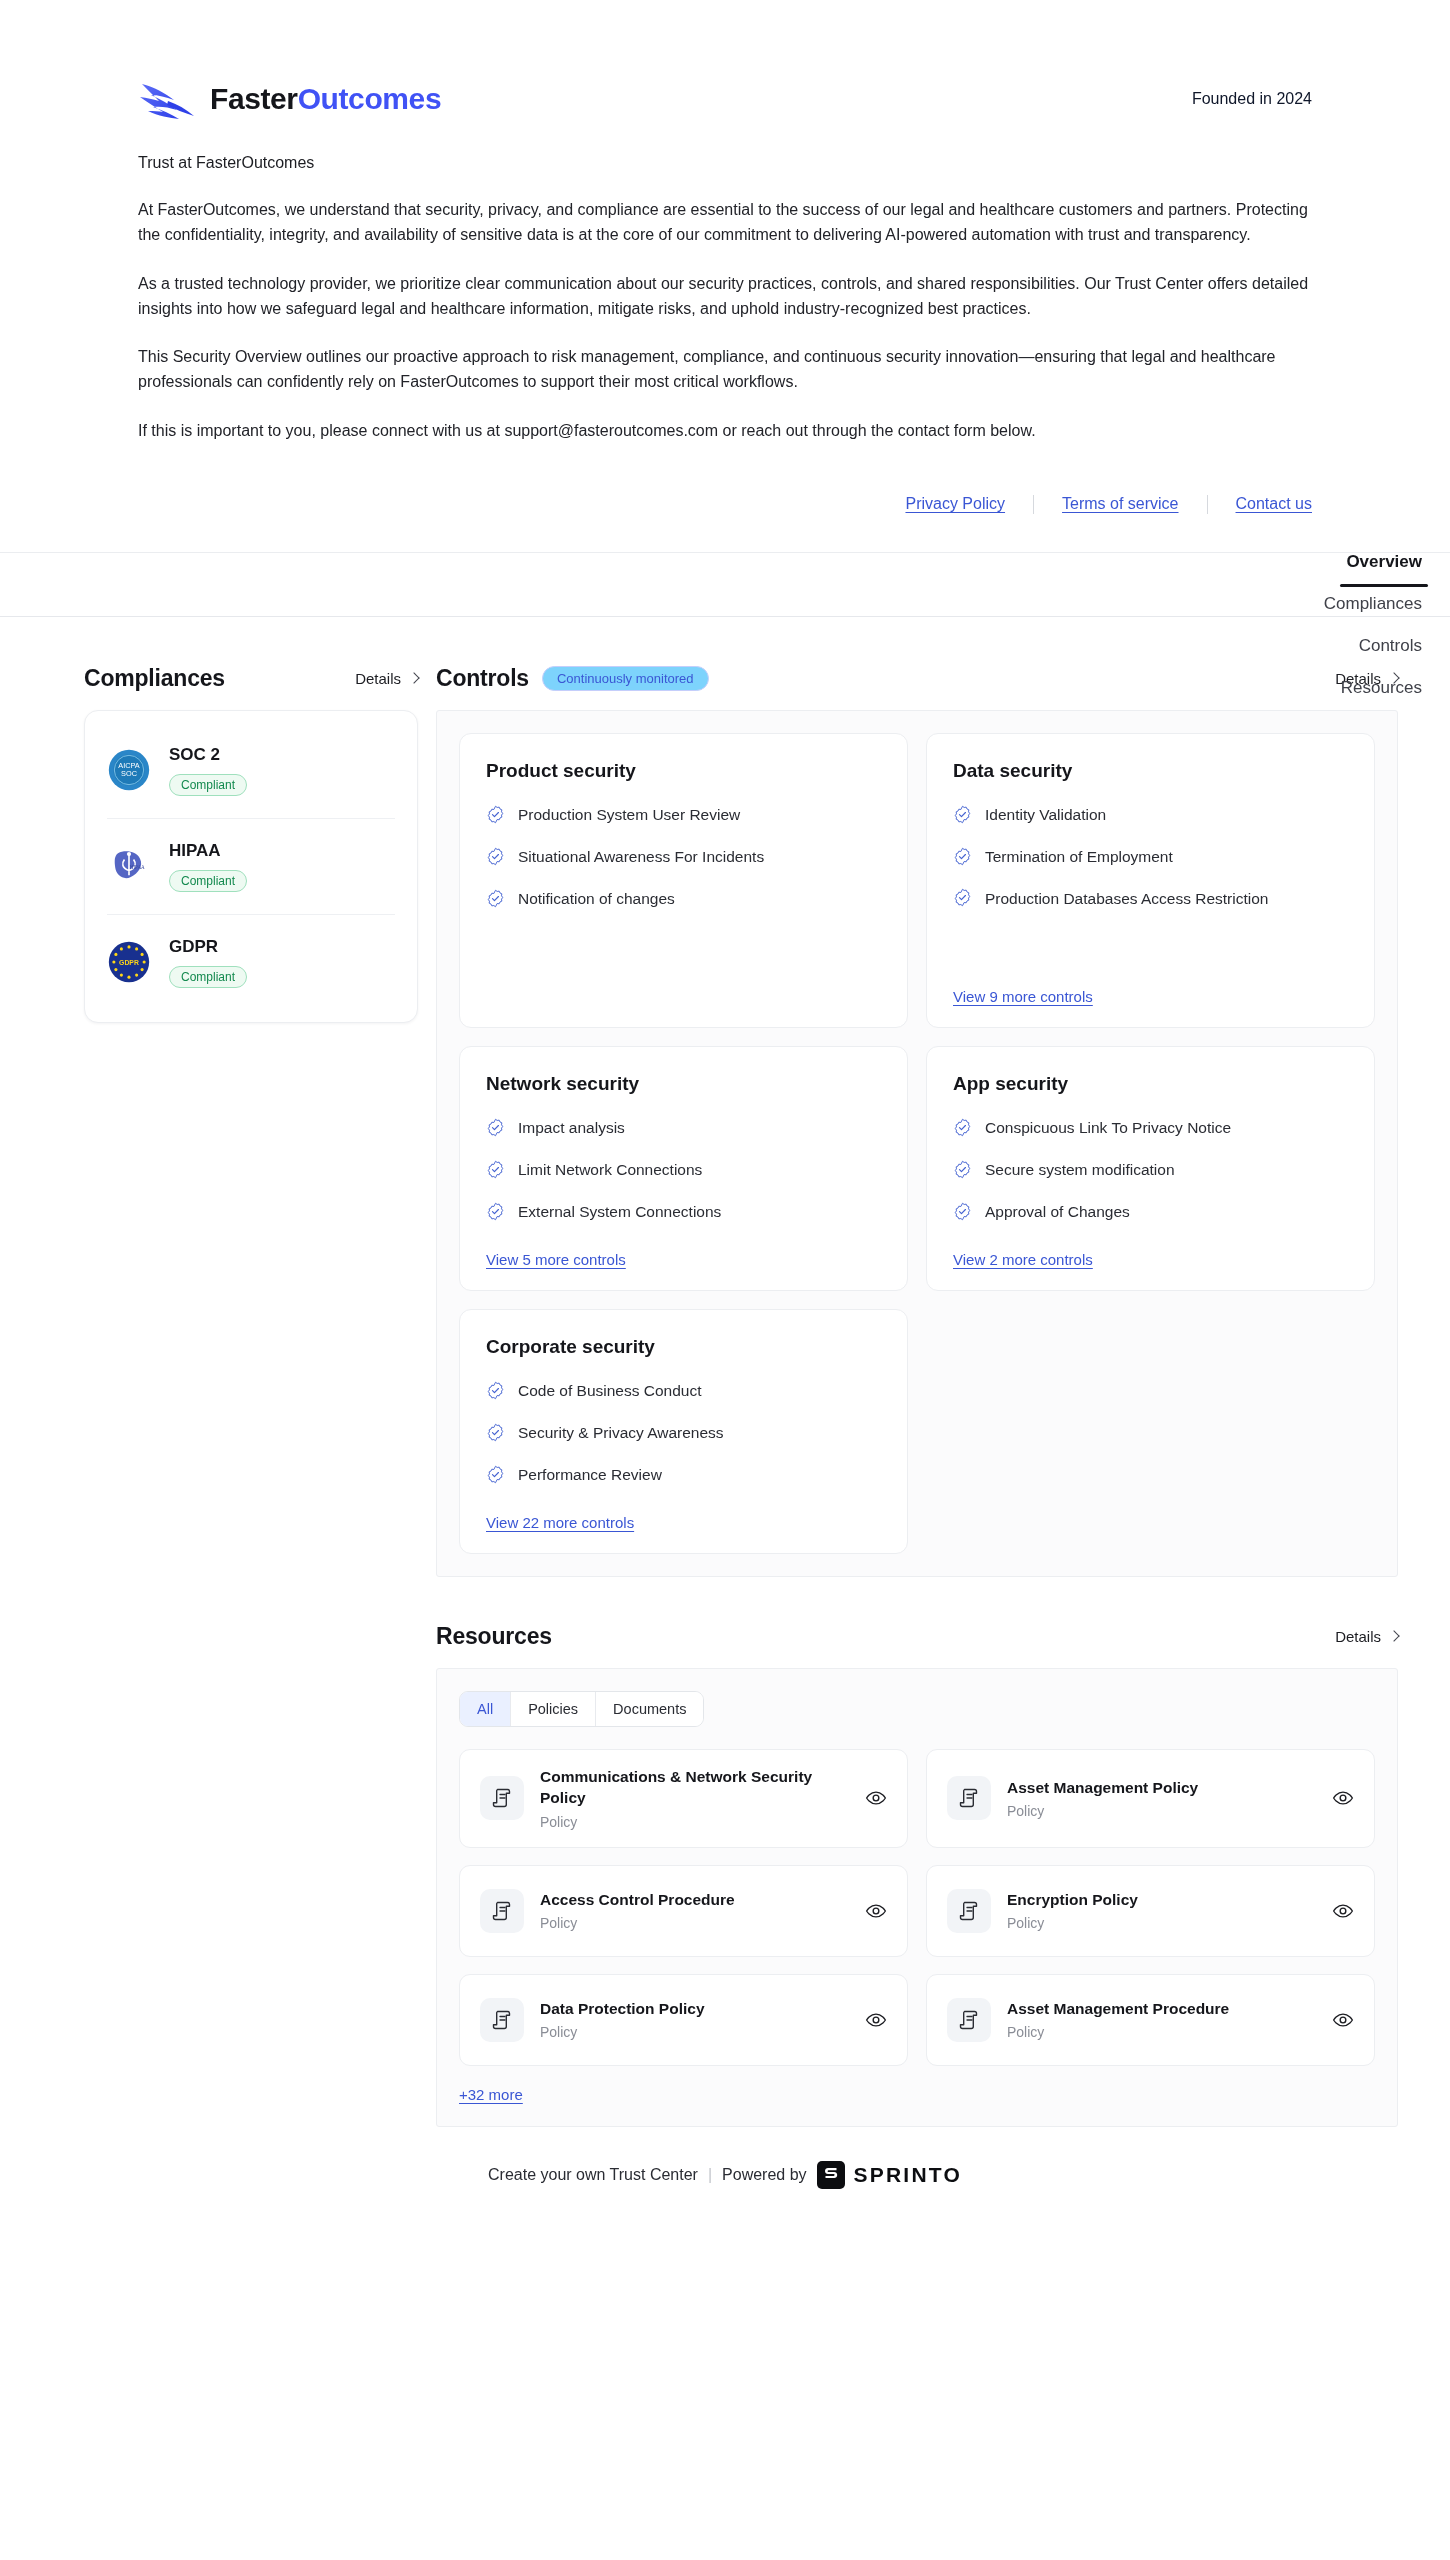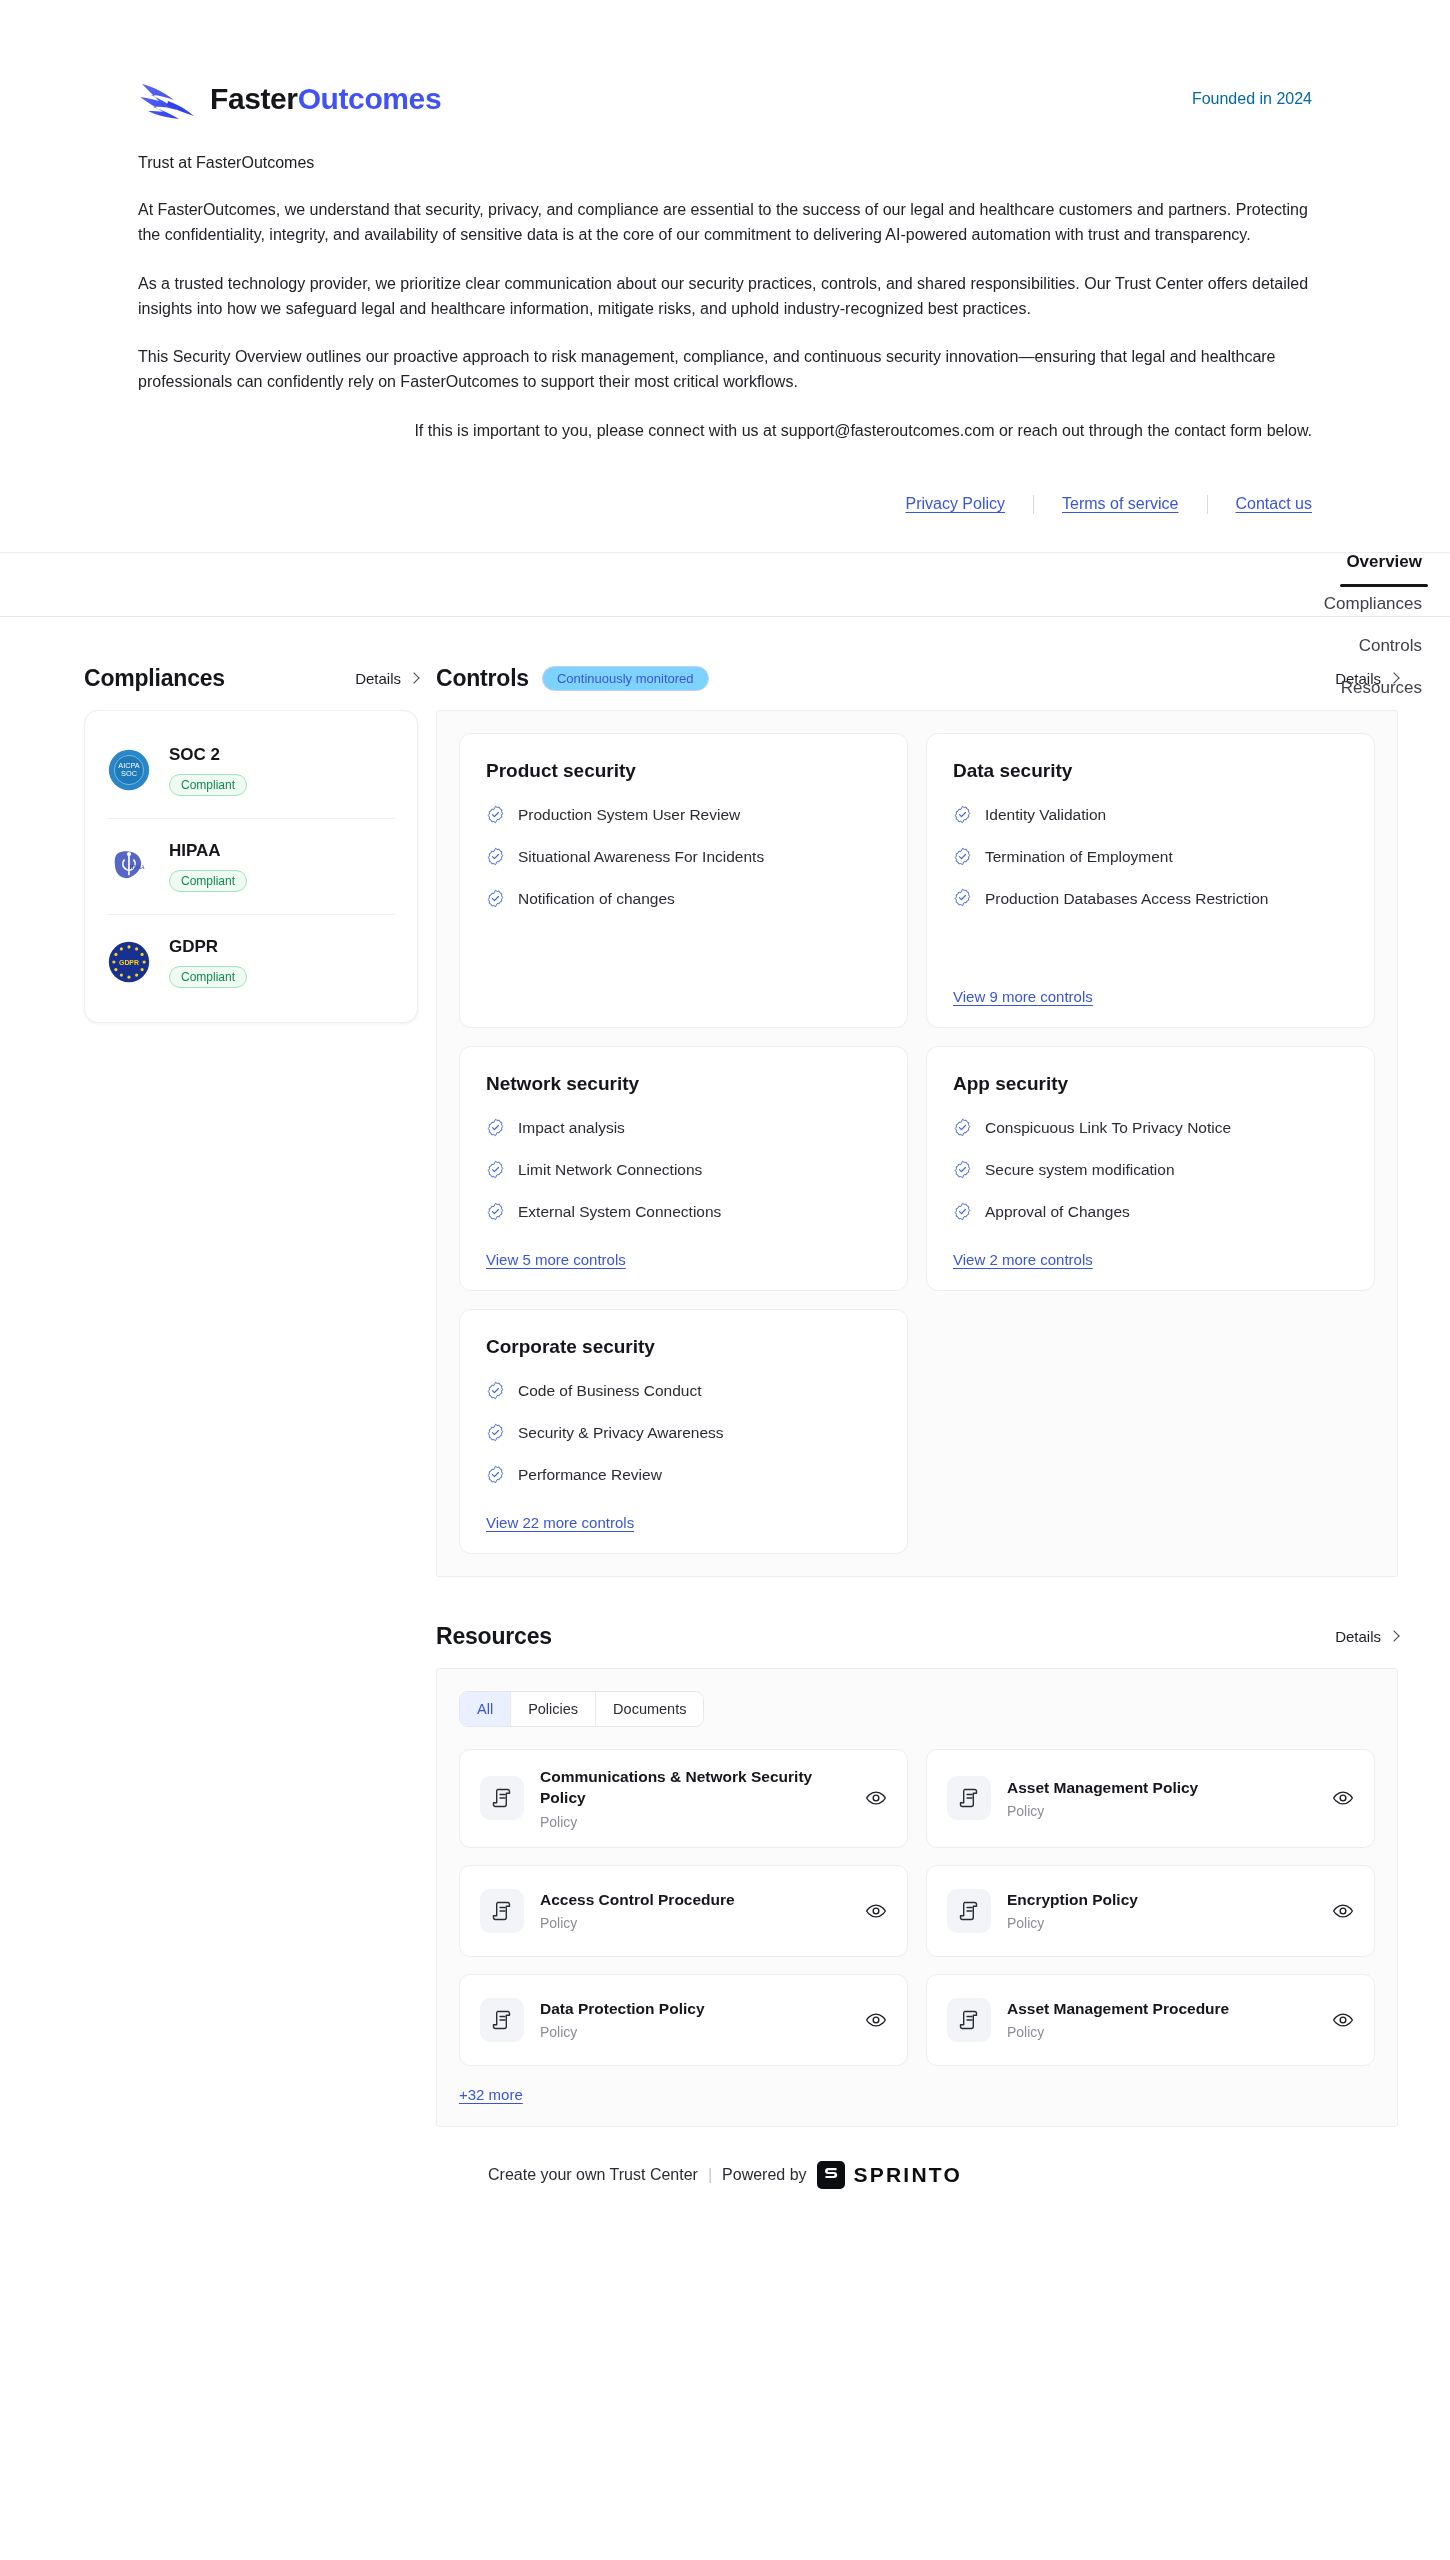--- a/index.html
+++ b/index.html
@@ -23,30 +23,30 @@
     display: flex; align-items: center; justify-content: space-between;
     padding-top: 78px; padding-bottom: 34px;
   }
   .brand { display: flex; align-items: center; gap: 10px; }
   .brand-mark { width: 62px; height: 42px; flex: none; display: block; }
   .brand-name {
     font-size: 30px; font-weight: 700; letter-spacing: -0.4px;
     color: #15161b; line-height: 1;
   }
   .brand-name .accent { color: #4052f5; }
-  .founded { font-size: 16px; color: #0369a1; }
+  .founded { font-size: 16px; color: #0f172a; }
 
   .hero-heading {
     font-size: 16px; color: #1c1d22; margin-bottom: 25px;
   }
   .hero p {
     font-size: 16px; line-height: 1.58; color: #222329;
     margin-bottom: 23px; max-width: 1174px;
   }
-  .hero p:last-of-type { margin-bottom: 12px; text-align: right; }
+  .hero p:last-of-type { margin-bottom: 12px; }
 
   .hero-links {
     display: flex; align-items: center; justify-content: flex-end;
     gap: 0; margin-top: 52px;
   }
   .hero-links a {
     font-size: 16px; color: #3a56d4; text-decoration: underline;
     text-underline-offset: 3px; padding: 0 28px; white-space: nowrap;
   }
   .hero-links a:first-child { padding-left: 0; }

